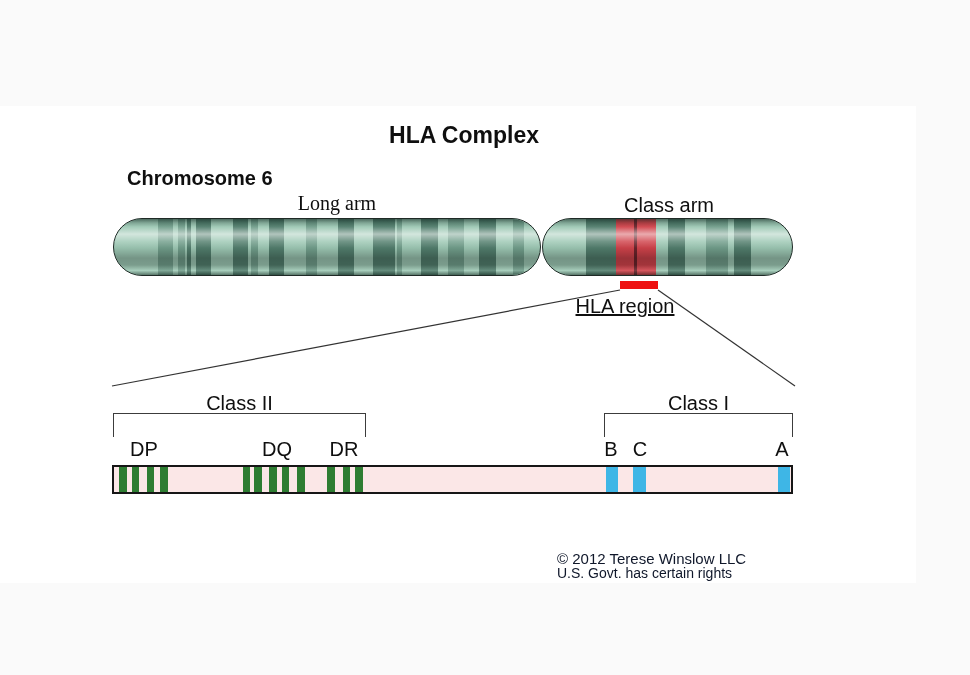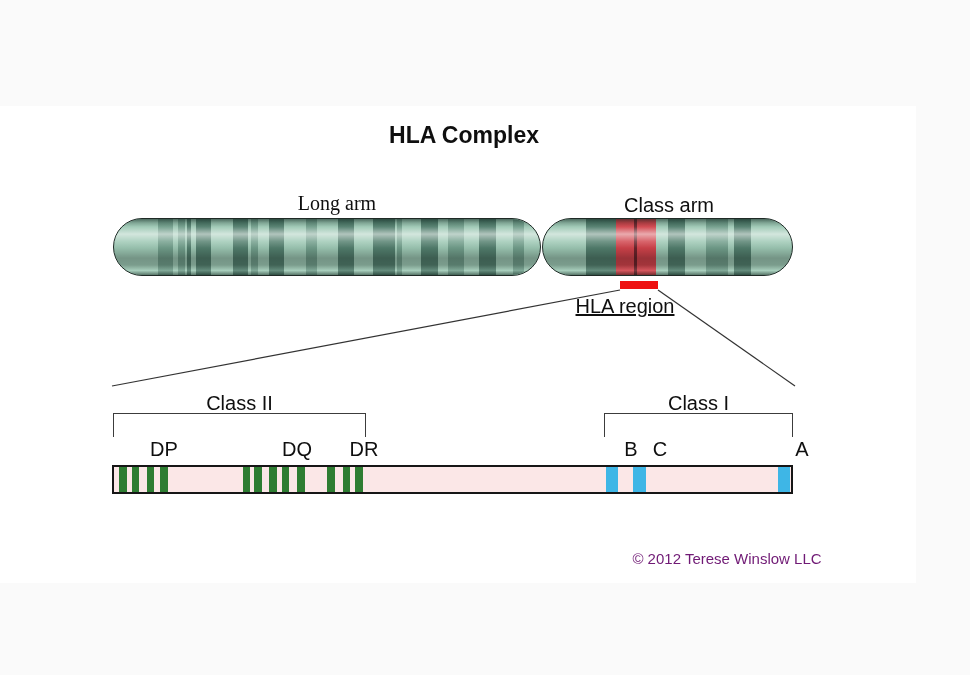--- a/index.html
+++ b/index.html
@@ -57,45 +57,46 @@
     border-left:1.5px solid #3c3c3c;
     border-right:1.5px solid #3c3c3c;
     box-sizing:border-box;
   }
   .bracket-ii{left:113px;width:253px;}
   .bracket-i{left:604px;width:189px;}
   .class-label{position:absolute;top:393px;font-size:20px;line-height:1;text-align:center;}
   .class-label-ii{left:113px;width:253px;}
   .class-label-i{left:604px;width:189px;}
 
-  .gene-label{position:absolute;top:439px;font-size:20px;line-height:1;transform:translateX(-50%);margin-left:20px;}
+  .gene-label{position:absolute;top:439px;font-size:20px;line-height:1;transform:translateX(-50%);}
 
   
   .gene-bar{
     position:absolute;left:112px;top:465px;width:681px;height:29px;
     box-sizing:border-box;
     border:2px solid #161616;
     overflow:hidden;
   }
   .stripe{position:absolute;top:0;bottom:0;}
 
   
-  .copyright{position:absolute;left:557px;width:340px;text-align:center;color:#701a75;}
+  .copyright{position:absolute;left:557px;width:340px;text-align:left;color:#0f172a;}
   .copy1{top:551px;font-size:15px;}
   .copy2{top:566px;font-size:14px;}
 </style>
 </head>
 <body style="background: rgb(250, 250, 250);">
 
 <div class="stage">
 
   <div class="canvas" style="background: rgb(255, 255, 255);"></div>
 
   <div class="txt title centered" style="left:464px;top:124px;">HLA Complex</div>
 
+  <div class="txt lbl-bold" style="left:127px;top:168px;">Chromosome 6</div>
 
   <div class="txt lbl centered" style="left:337px;top:193px;font-family:Liberation Serif, serif;">Long arm</div>
 
   <div class="txt lbl centered" style="left:669px;top:195px;">Class arm</div>
 
   <div class="arm arm-long" style="background: rgb(157, 200, 180);">
     <div class="bands">
         <div class="band" style="left: 44px; width: 15px; background: rgb(113, 158, 139);"></div>
         <div class="band" style="left: 64px; width: 7px; background: rgb(113, 158, 139);"></div>
         <div class="band" style="left: 73px; width: 4px; background: rgb(82, 126, 109);"></div>
@@ -161,14 +162,15 @@
       <div class="stripe" style="left: 183px; width: 8px; background: rgb(46, 125, 50);"></div>
       <div class="stripe" style="left: 213px; width: 8px; background: rgb(46, 125, 50);"></div>
       <div class="stripe" style="left: 229px; width: 7px; background: rgb(46, 125, 50);"></div>
       <div class="stripe" style="left: 241px; width: 8px; background: rgb(46, 125, 50);"></div>
       <div class="stripe" style="left: 492px; width: 12px; background: rgb(62, 182, 230);"></div>
       <div class="stripe" style="left: 519px; width: 13px; background: rgb(62, 182, 230);"></div>
       <div class="stripe" style="left: 664px; width: 12px; background: rgb(62, 182, 230);"></div>
     </div>
 
   <div class="txt copyright copy1">© 2012 Terese Winslow LLC</div>
+  <div class="txt copyright copy2">U.S. Govt. has certain rights</div>
 
 </div>
 
 </body></html>

